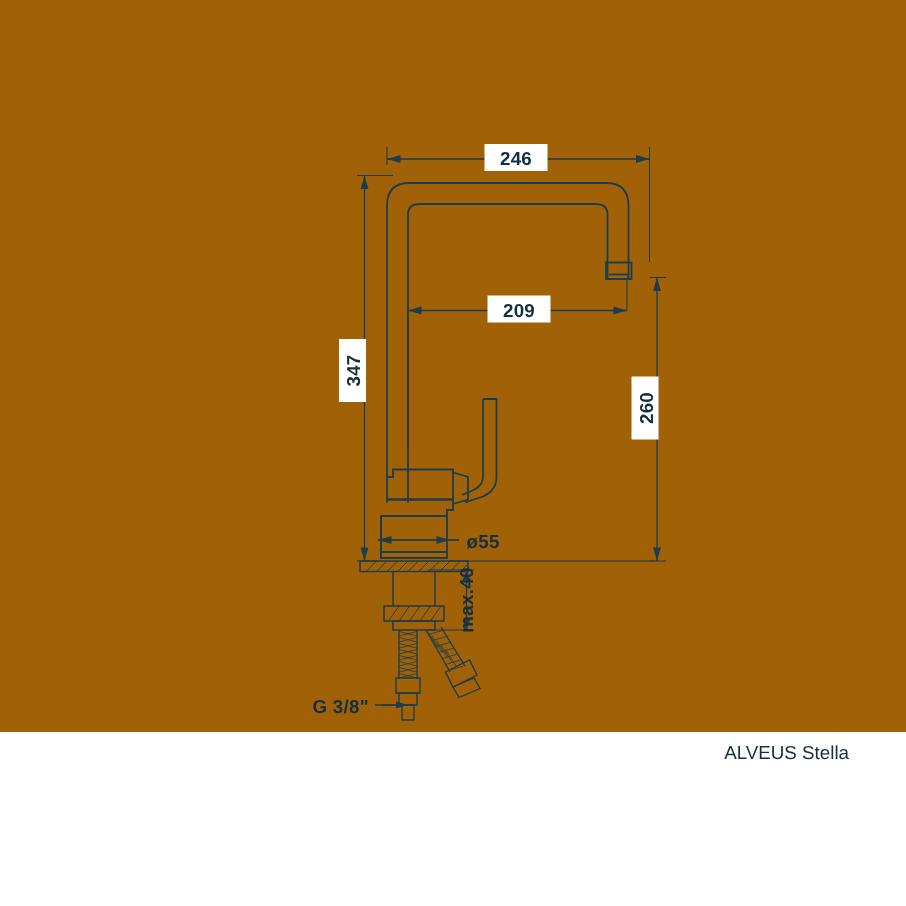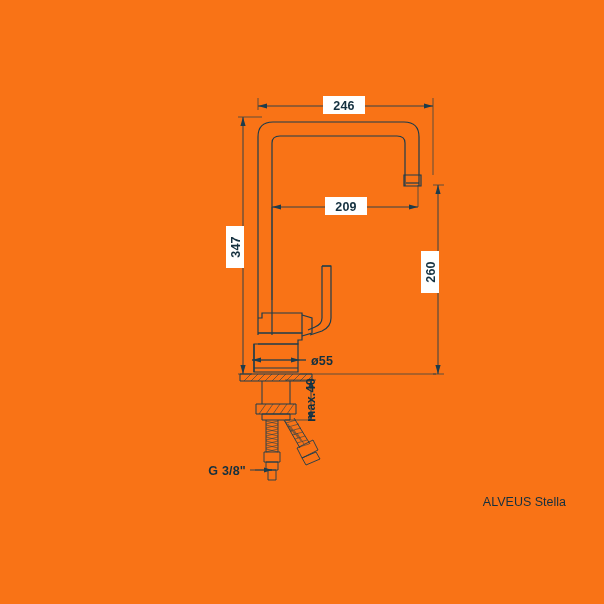--- a/index.html
+++ b/index.html
@@ -9,22 +9,22 @@
   }
   body {
     width: 604px;
     height: 604px;
     font-family: "Liberation Sans", sans-serif;
     overflow: hidden;
   }
   #page {
     position: relative;
     width: 604px;
-    height: 604px;
-    background: #f97316;
+    height: 488px;
+    background: #a16207;
   }
   #drawing {
     position: absolute;
     left: 0;
     top: 0;
     width: 604px;
     height: 604px;
   }
   .dim-text {
     font-family: "Liberation Sans", sans-serif;

